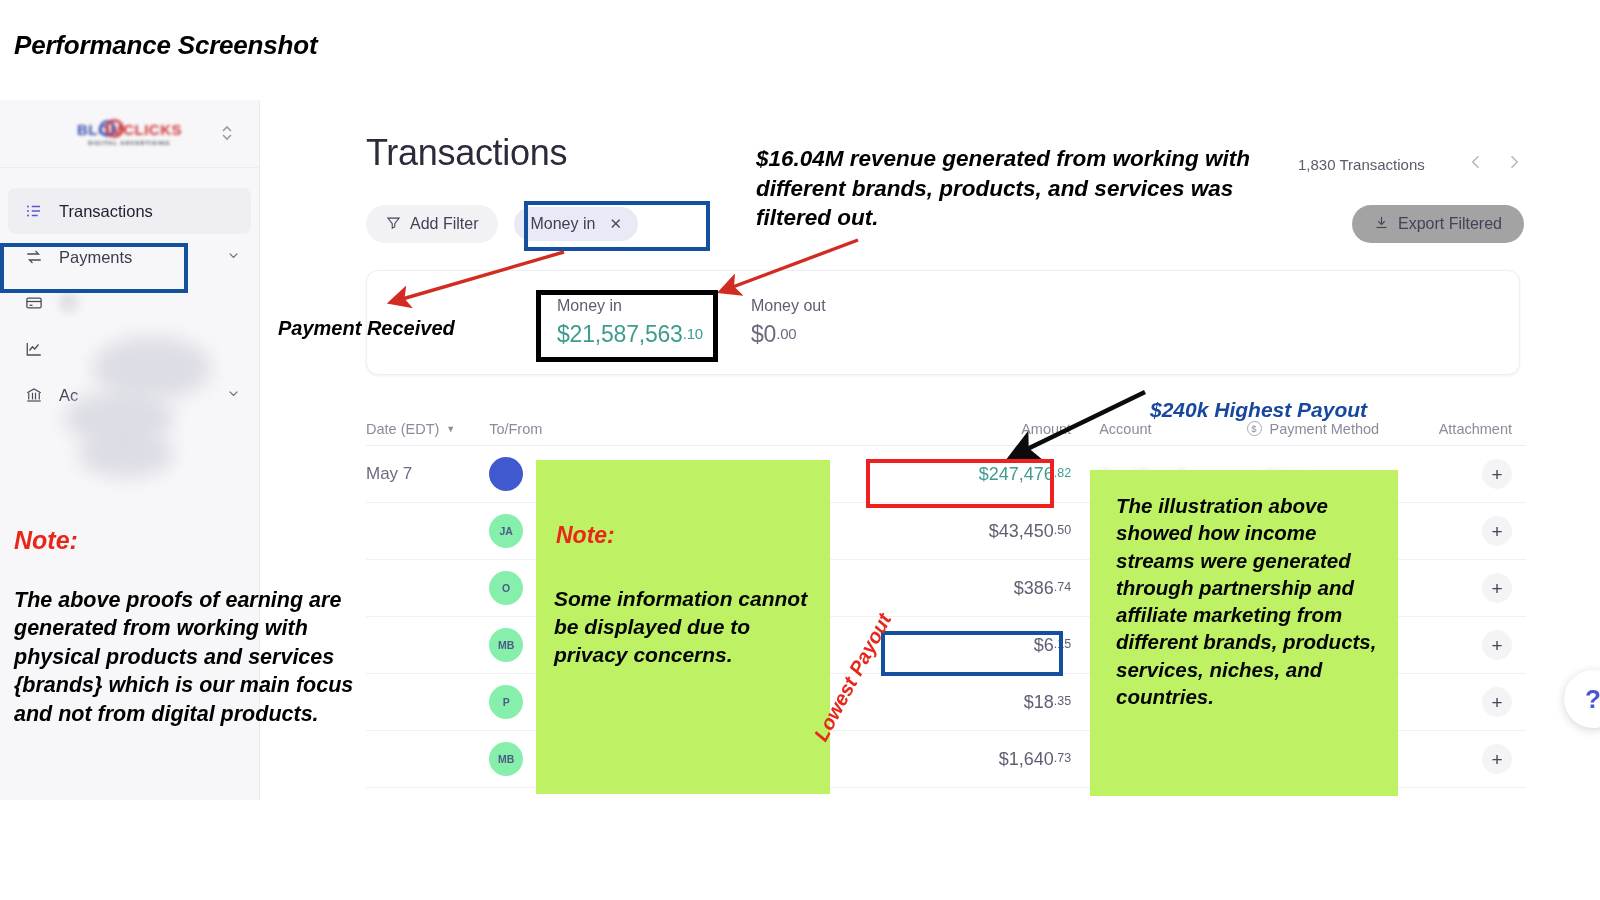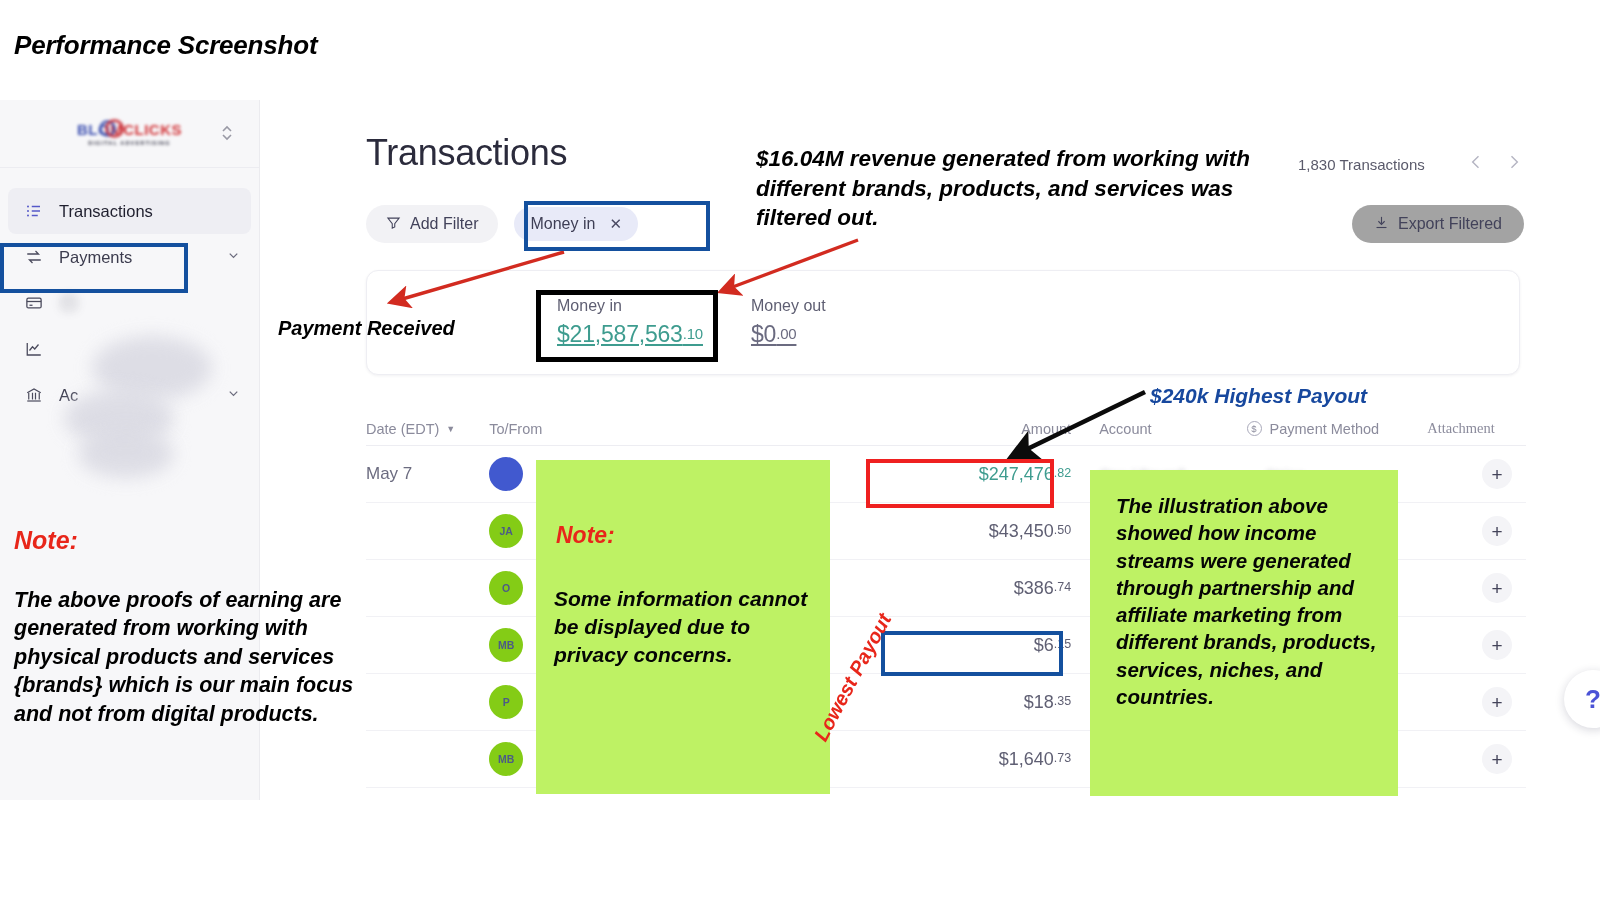--- a/index.html
+++ b/index.html
@@ -177,38 +177,38 @@
     background: #ffffff;
     border: 1px solid #eeeef3;
     border-radius: 12px;
     box-shadow: 0 1px 3px rgba(20,20,45,.06);
     display: flex; align-items: center;
     padding-left: 190px;
     gap: 48px;
   }
   .sum-block { display: flex; flex-direction: column; gap: 6px; }
   .sum-label { font-size: 16px; color: #5e5e72; }
-  .sum-value { font-size: 23px; color: #6b6b80; letter-spacing: -0.2px; text-decoration: underline; }
+  .sum-value { font-size: 23px; color: #6b6b80; letter-spacing: -0.2px; }
   .sum-value.green { color: #3e9c8f; }
   .sum-value .cents { font-size: 15px; vertical-align: 3px; }
 
   
   .table { position: absolute; left: 106px; top: 312px; width: 1160px; }
   .thead {
     display: flex; align-items: center;
     height: 34px;
     font-size: 14.5px; color: #8b8b9c;
     border-bottom: 1px solid #ededf2;
   }
   .th-date { width: 128px; display: flex; align-items: center; gap: 7px; }
   .th-tofrom { width: 440px; }
   .th-amount { width: 165px; text-align: right; }
   .th-account { width: 150px; padding-left: 28px; }
   .th-method { width: 200px; display: flex; align-items: center; gap: 8px; padding-left: 30px;}
-  .th-attach { width: 120px; text-align: center; padding-right: 14px; font-family: Liberation Serif, serif; }
+  .th-attach { width: 120px; text-align: right; padding-right: 14px; }
   .circle-icon {
     width: 15px; height: 15px; border-radius: 50%;
     border: 1px solid #a9a9ba;
     font-size: 9.5px; display: inline-flex;
     align-items: center; justify-content: center;
     color: #8b8b9c;
   }
   .caret { font-size: 9px; color: #8b8b9c; }
 
   .trow {
@@ -217,21 +217,21 @@
     border-bottom: 1px solid #f1f1f5;
     font-size: 17px; color: #5c5c70;
   }
   .td-date { width: 128px; font-size: 17px; color: #6c6c80; }
   .td-tofrom { width: 440px; display: flex; align-items: center; gap: 16px; }
   .avatar {
     width: 34px; height: 34px; border-radius: 50%;
     flex: 0 0 34px;
     display: flex; align-items: center; justify-content: center;
     font-size: 10.5px; font-weight: bold;
-    background: #84cc16; color: #4c5c86;
+    background: #86efac; color: #4c5c86;
   }
   .avatar.solid { background: #4159cf; color: #4159cf; }
   .tofrom-text { filter: blur(3.2px); opacity: .45; white-space: nowrap; font-size: 16px;}
   .tofrom-text .status { margin-left: 22px; color: #8a8a9c; }
   .td-amount { width: 165px; text-align: right; font-size: 18px; color: #5f5f73; }
   .td-amount.green { color: #3e9c8f; }
   .td-amount .cents { font-size: 12.5px; vertical-align: 3px; }
   .td-account { width: 150px; padding-left: 28px; filter: blur(2.6px); opacity: .4; font-size: 15px; white-space: nowrap;}
   .td-method { width: 200px; padding-left: 30px; filter: blur(2.6px); opacity: .4; font-size: 15px; white-space: nowrap;}
   .td-attach { width: 120px; display: flex; justify-content: flex-end; padding-right: 14px; }
@@ -557,21 +557,21 @@
   <div class="otext" style="position:absolute; left:26px; top:22px; width:262px; font-size:20.5px;">The illustration above showed how income streams were generated through partnership and affiliate marketing from different brands, products, services, niches, and countries.</div>
 </div>
 
 <div class="ann ann-text ann-red" style="left:14px; top:524px; font-size:25px;">Note:</div>
 <div class="ann ann-text" style="left:14px; top:586px; width:380px; font-size:21.5px;">The above proofs of earning are generated from working with physical products and services {brands} which is our main focus and not from digital products.</div>
 
 <div class="ann ann-text" style="left:756px; top:144px; width:525px; font-size:22.5px;">$16.04M revenue generated from working with different brands, products, and services was filtered out.</div>
 
 <div class="ann ann-text" style="left:278px; top:315px; font-size:20px;">Payment Received</div>
 
-<div class="ann ann-text ann-blue" style="left:1150px; top:382px; font-size:21px;">$240k Highest Payout</div>
+<div class="ann ann-text ann-blue" style="left:1150px; top:396px; font-size:21px;">$240k Highest Payout</div>
 
 <div class="rot-label" style="left:830px; top:722px;">Lowest Payout</div>
 
 <div class="box box-blue" style="left:0px;   top:243px; width:188px; height:50px;"></div>
 <div class="box box-blue" style="left:524px; top:201px; width:186px; height:50px;"></div>
 <div class="box box-black" style="left:536px; top:290px; width:182px; height:72px;"></div>
 <div class="box box-red" style="left:866px; top:459px; width:188px; height:49px;"></div>
 <div class="box box-blue" style="left:881px; top:631px; width:182px; height:45px;"></div>
 
 <svg class="arrows" viewBox="0 0 1600 900">

